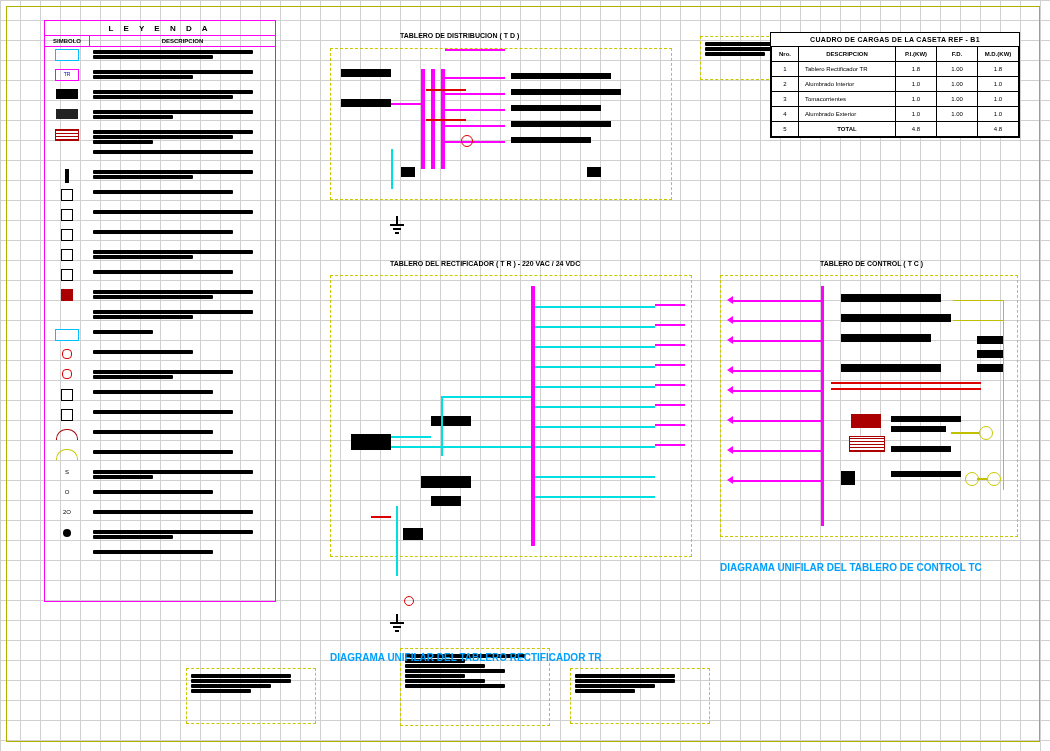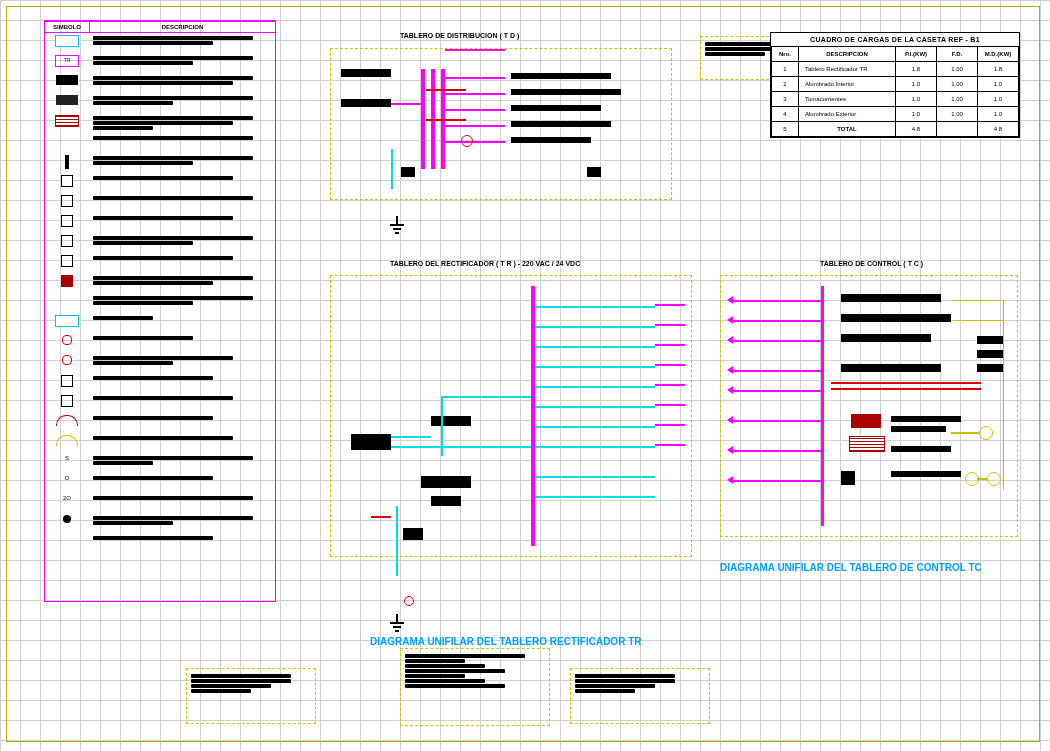--- a/index.html
+++ b/index.html
@@ -140,21 +140,21 @@
     z-index: 3;
   }
 
   
   #td-panel { top: 48px; left: 330px; width: 340px; height: 150px; }
   #td-title { top: 32px; left: 400px; }
 
   
   #tr-panel { top: 275px; left: 330px; width: 360px; height: 280px; }
   #tr-title { top: 260px; left: 390px; }
-  #tr-caption { top: 636px; left: 330px; margin-left: 40px; }
+  #tr-caption { top: 652px; left: 330px; }
 
   
   #tc-panel { top: 275px; left: 720px; width: 296px; height: 260px; }
   #tc-title { top: 260px; left: 820px; }
   #tc-caption { top: 562px; left: 720px; }
 
   
   .cargas {
     position: absolute;
     top: 32px; left: 770px;
@@ -243,20 +243,21 @@
   .gnd .g2 { position:absolute; top:4px; left:3px; width:8px; height:2px; background:#000; }
   .gnd .g3 { position:absolute; top:8px; left:5px; width:4px; height:2px; background:#000; }
 </style>
 </head>
 <body>
 
 <div class="grid"></div>
 <div class="frame"></div>
 
 <div class="legend">
+  <div class="legend-title">L E Y E N D A</div>
   <div class="legend-header">
     <div class="sym">SIMBOLO</div>
     <div class="desc">DESCRIPCION</div>
   </div>
   <div class="legend-body">
 
     <div class="legend-row">
       <div class="legend-sym">
           <span class="sym-box sym-outline"></span>
         </div>

